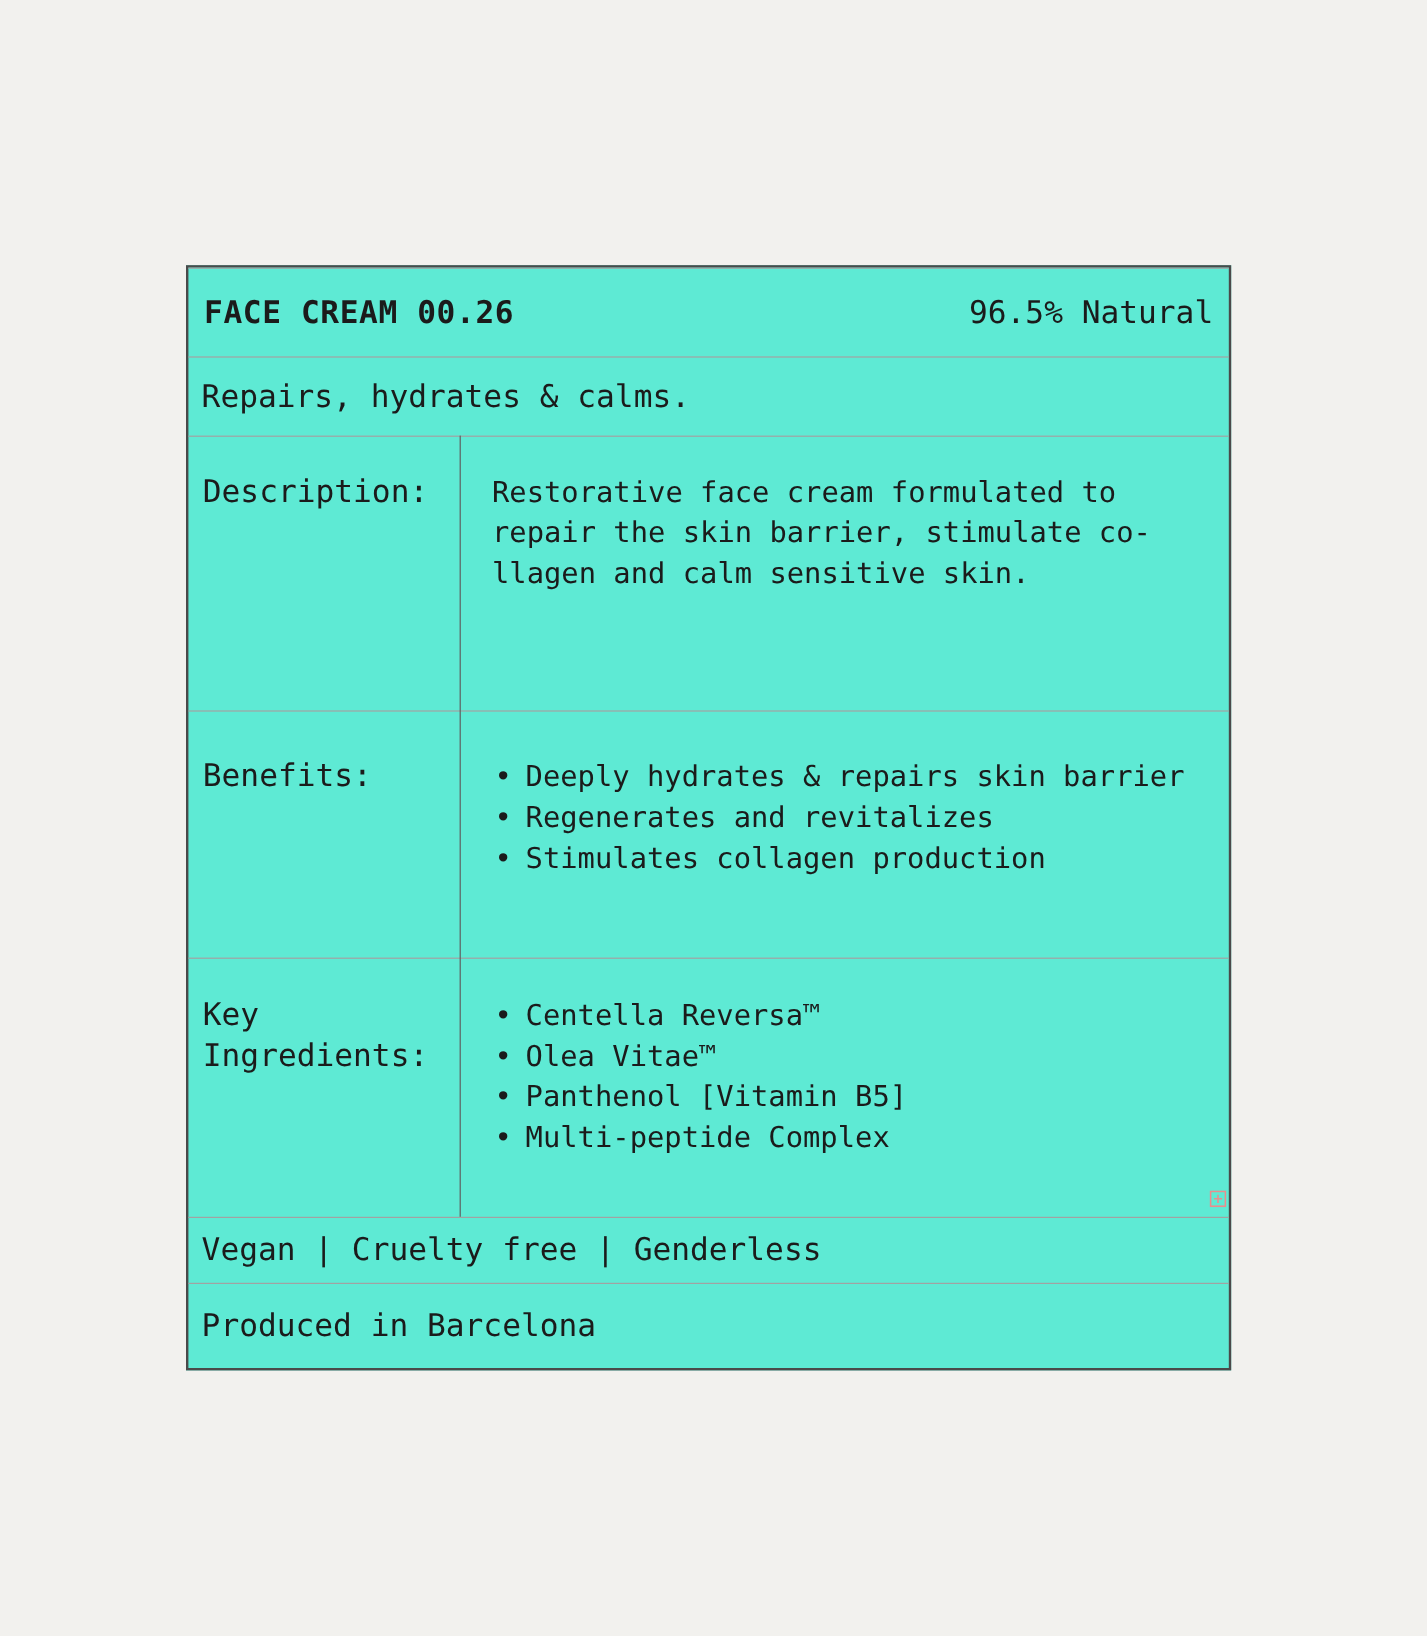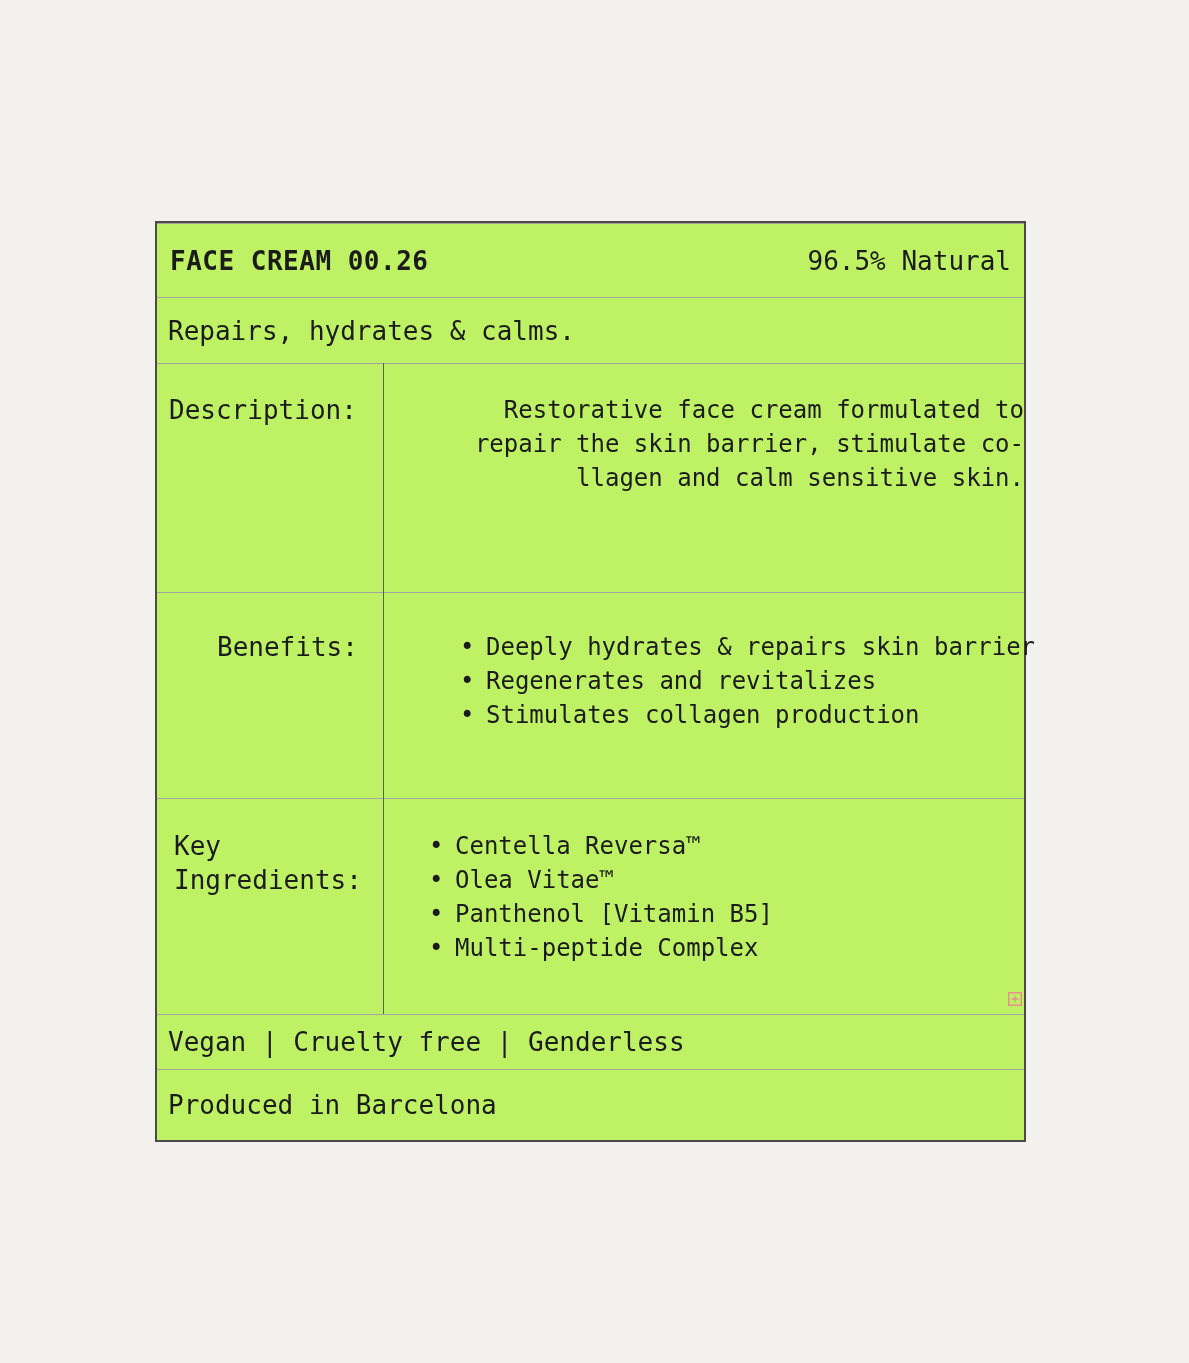--- a/index.html
+++ b/index.html
@@ -14,21 +14,21 @@
     color: #1b1b1b;
     overflow: hidden;
   }
 
   .card {
     position: absolute;
     left: 155px;
     top: 221px;
     width: 871px;
     height: 921px;
-    background: #bef264;
+    background: #5eead4;
     border: 2px solid #4a4a4a;
     display: flex;
     flex-direction: column;
   }
 
   .row { border-top: 1px solid #a2a2a2; position: relative; }
   .row:first-child { border-top: none; }
 
   .header-row {
     height: 74px;
@@ -59,27 +59,27 @@
   }
   .content-cell {
     flex: 1 1 auto;
     position: relative;
     font-size: 24px;
     line-height: 34px;
   }
 
   .desc-row { height: 229px; }
   .desc-row .label-cell, .desc-row .content-cell { padding-top: 29px; }
-  .para-line { padding-left: 27px; white-space: nowrap; text-align: right; }
+  .para-line { padding-left: 27px; white-space: nowrap; }
 
-  .benefits-row { height: 206px; padding-left: 48px; }
+  .benefits-row { height: 206px; }
   .benefits-row .label-cell, .benefits-row .content-cell { padding-top: 37px; }
 
   .ingredients-row { height: 216px; }
-  .ingredients-row .label-cell, .ingredients-row .content-cell { padding-top: 30px; padding-left: 17px; }
+  .ingredients-row .label-cell, .ingredients-row .content-cell { padding-top: 30px; }
 
   .bullet-list { list-style: none; }
   .bullet-list li { position: relative; padding-left: 55px; white-space: nowrap; }
   .bullet-list li::before {
     content: "\2022";
     position: absolute;
     left: 29px;
     top: 0;
   }
 

